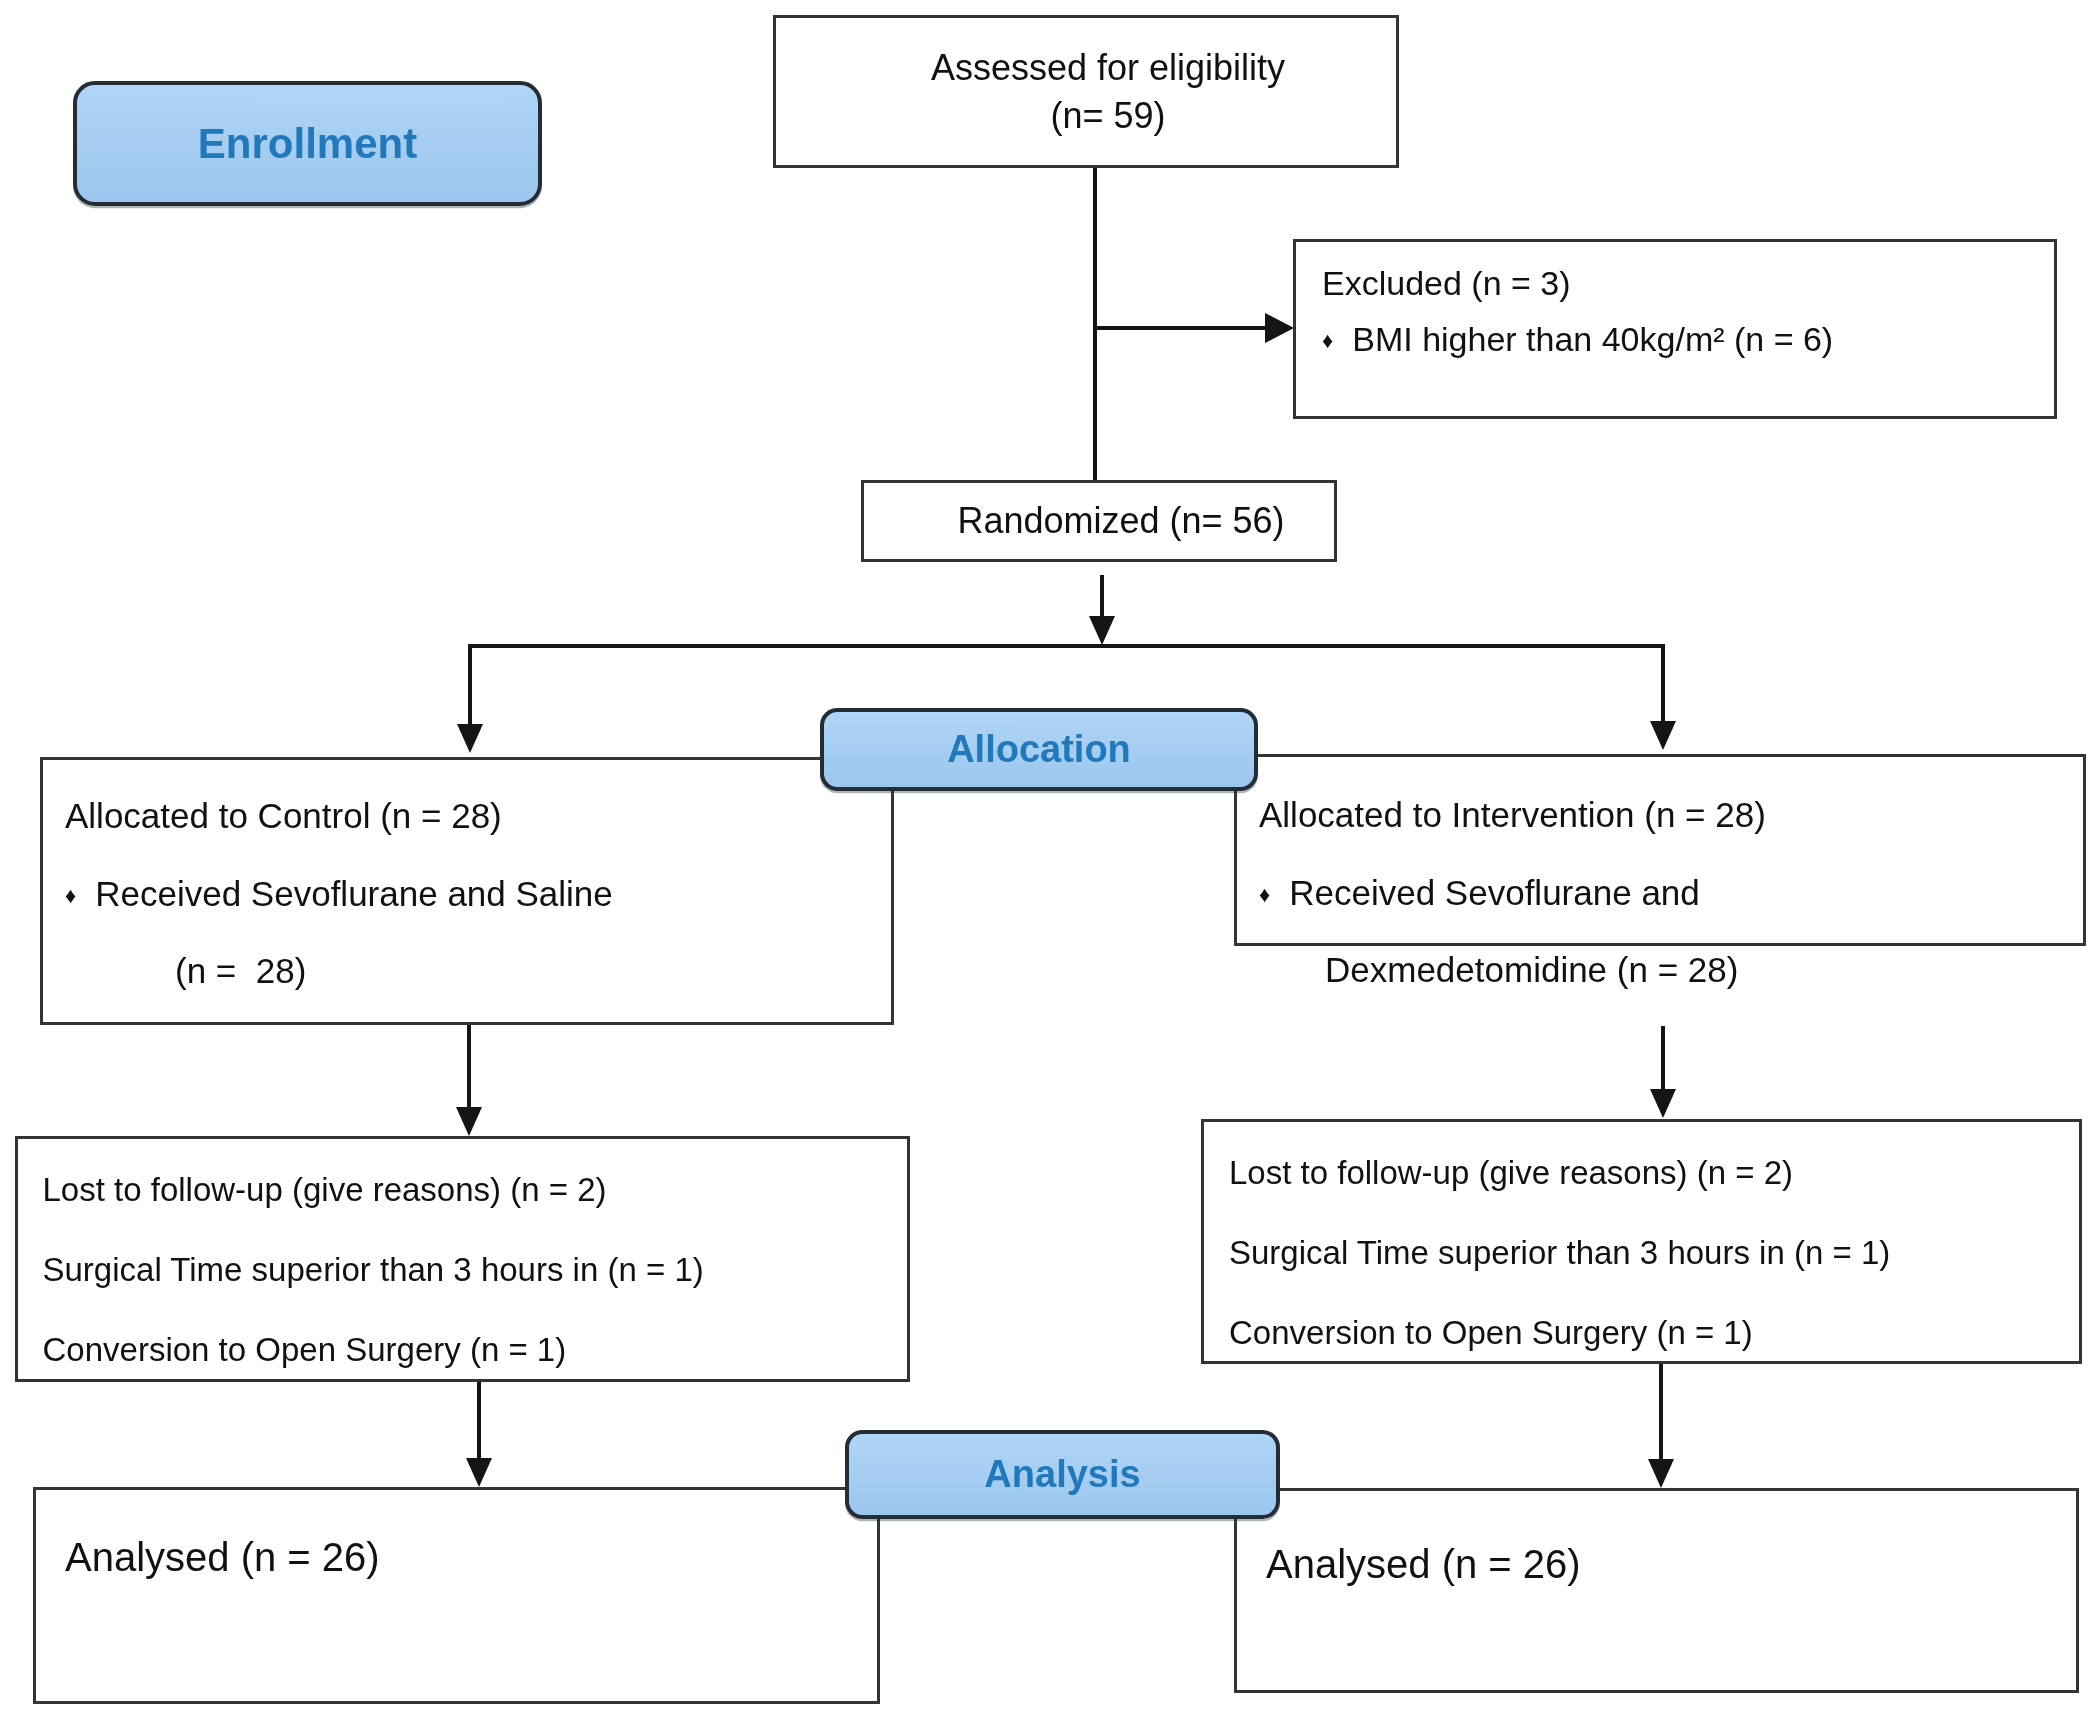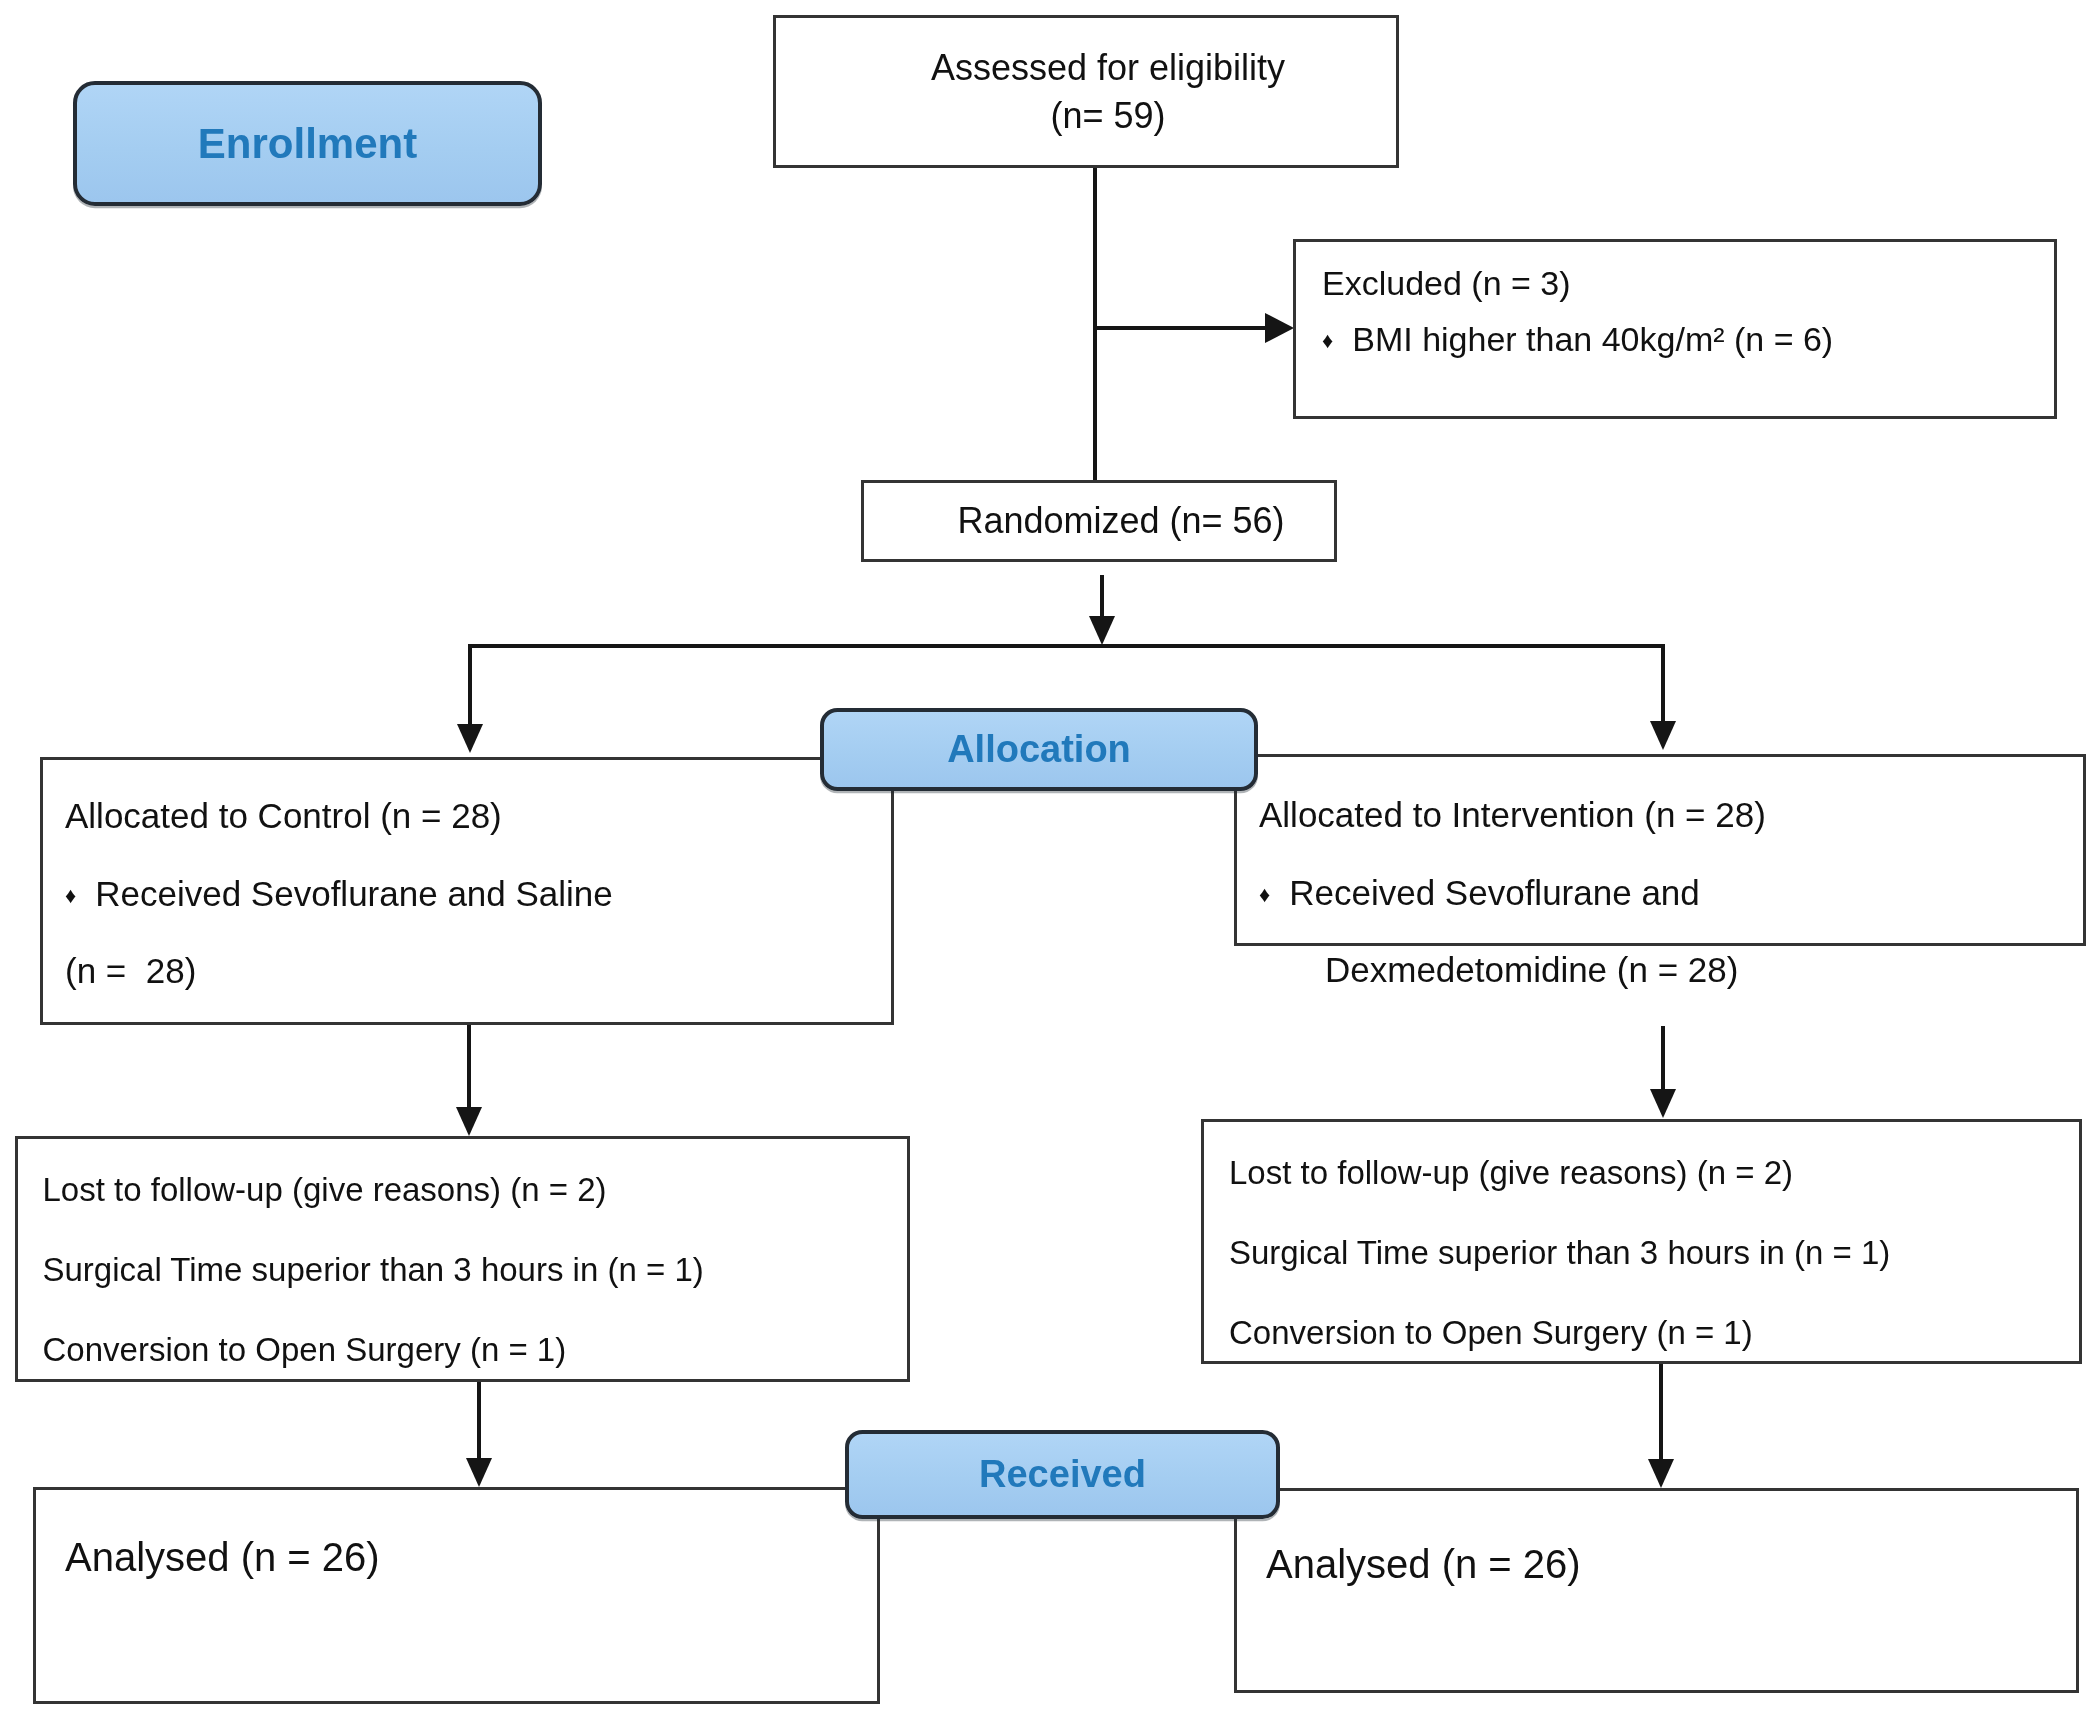--- a/index.html
+++ b/index.html
@@ -72,21 +72,21 @@
   <div class="badge" style="left:73px;top:41px;width:469px;height:125px;font-size:42px;margin-top:40px;">
     <span>Enrollment</span>
   </div>
 
   <div class="badge" style="left:820px;top:708px;width:438px;height:83px;font-size:38px;border-radius:17.4px;">
     <span>Allocation</span>
   </div>
 
 
   <div class="badge" style="left:845px;top:1430px;width:435px;height:89px;font-size:38px;border-radius:17.4px;">
-    <span>Received</span>
+    <span>Analysis</span>
   </div>
 
   <div class="box center" style="left:773px;top:15.3px;width:626px;height:153px;font-size:36px;line-height:1.32;">
     <div>Assessed for eligibility</div>
     <div>(n= 59)</div>
   </div>
 
   <div class="box" style="left:1293px;top:239px;width:764px;height:180px;padding:22px 17.4px 0 26px;font-size:34px;">
     <div>Excluded (n = 3)</div>
     <div class="bullet-row" style="margin-top:17.4px;">
@@ -98,21 +98,21 @@
   <div class="box center" style="left:861px;top:480px;width:476px;height:82px;font-size:36px;">
     <div>Randomized (n= 56)</div>
   </div>
 
   <div class="box" style="left:40px;top:757px;width:854px;height:268px;padding:36px 17.4px 0 22px;font-size:35px;">
     <div>Allocated to Control (n = 28)</div>
     <div class="bullet-row" style="margin-top:38px;">
       <span class="bullet" style="line-height:44px;">♦</span>
       <span>Received Sevoflurane and Saline</span>
     </div>
-    <div class="indent" style="margin-top:33px;">(n =  28)</div>
+    <div class="indent" style="margin-top:33px;margin-left:110px;">(n =  28)</div>
   </div>
 
   <div class="box" style="left:1234px;top:754px;width:852px;height:192px;padding:38px 17.4px 0 22px;font-size:35px;">
     <div>Allocated to Intervention (n = 28)</div>
     <div class="bullet-row" style="margin-top:38px;">
       <span class="bullet" style="line-height:44px;">♦</span>
       <span>Received Sevoflurane and</span>
     </div>
     <div class="indent" style="margin-top:33px;margin-left:66px;">Dexmedetomidine (n = 28)</div>
   </div>

